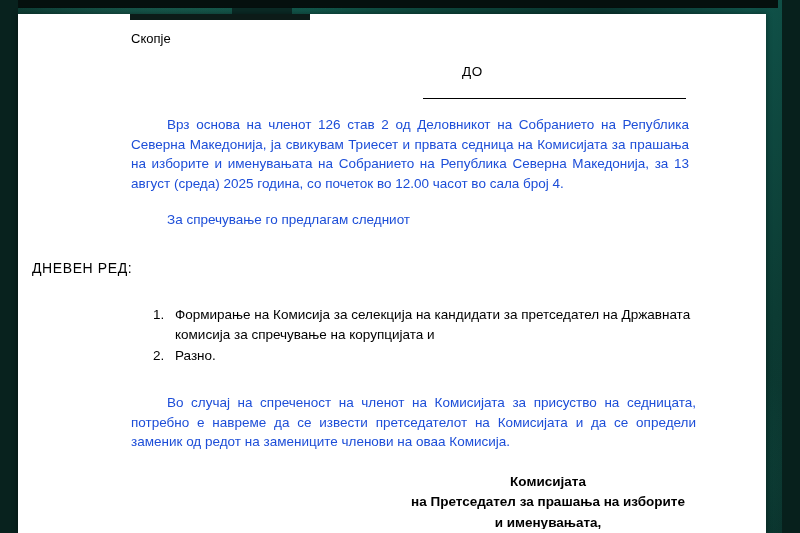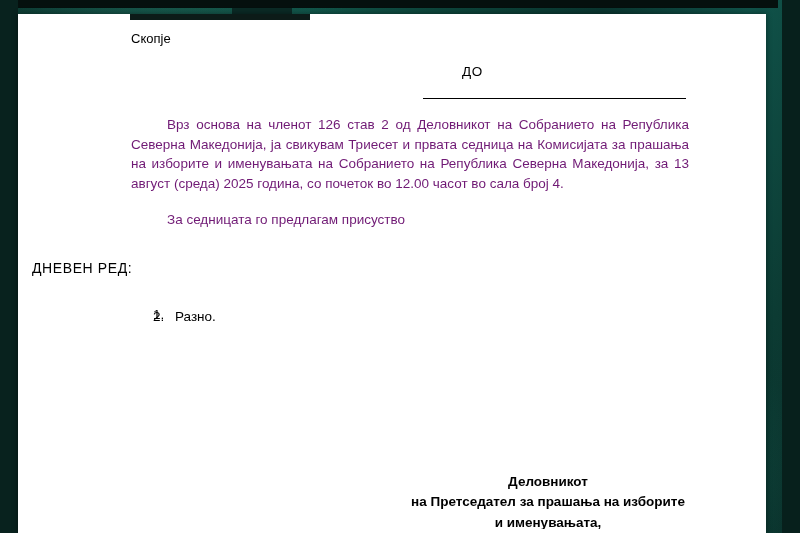--- a/index.html
+++ b/index.html
@@ -122,21 +122,21 @@
     left: 405px;
     top: 84px;
     width: 263px;
     border-bottom: 1px solid #000;
     height: 0;
   }
 
   .para {
     position: absolute;
     text-align: justify;
-    color: #701a75;
+    color: #1d4ed8;
   }
 
   .para-1 {
     left: 113px;
     top: 101px;
     width: 558px;
     text-indent: 36px;
   }
 
   .para-2 {
@@ -223,37 +223,39 @@
 
   <div class="doc-body">
 
     <div class="city">Скопје</div>
 
     <div class="to-label">ДО</div>
     <div class="to-line"></div>
 
     <div class="para para-1">Врз основа на членот 126 став 2 од Деловникот на Собранието на Република Северна Македонија, ја свикувам  Триесет и првата седница на Комисијата за прашања на изборите и именувањата на Собранието на Република Северна Македонија, за 13  август (среда) 2025 година, со почеток во 12.00 часот во сала број 4.</div>
 
-    <div class="para para-2">За седницата го предлагам присуство</div>
+    <div class="para para-2">За спречување го предлагам следниот</div>
 
     <div class="agenda-title">ДНЕВЕН РЕД:</div>
 
     <ul class="agenda-list">
       <li>
         <span class="num">1.</span>
+        <span>Формирање на Комисија за селекција на кандидати за претседател   на Државната комисија за спречување на корупцијата и</span>
       </li>
       <li>
         <span class="num">2.</span>
         <span>Разно.</span>
       </li>
     </ul>
 
+    <div class="para para-3">Во случај на спреченост на членот на Комисијата за присуство на седницата, потребно е навреме да се извести претседателот на  Комисијата и да се определи заменик од редот на замениците членови на оваа Комисија.</div>
 
     <div class="signature">
-      <div>Деловникот</div>
+      <div>Комисијата</div>
       <div>на Претседател за прашања на изборите</div>
       <div>и именувањата,</div>
       <div class="name">Ѓорѓија Сајкоски, с.р.</div>
     </div>
 
   </div>
 </div>
 
 <div id="bottom-strip"></div>
 

